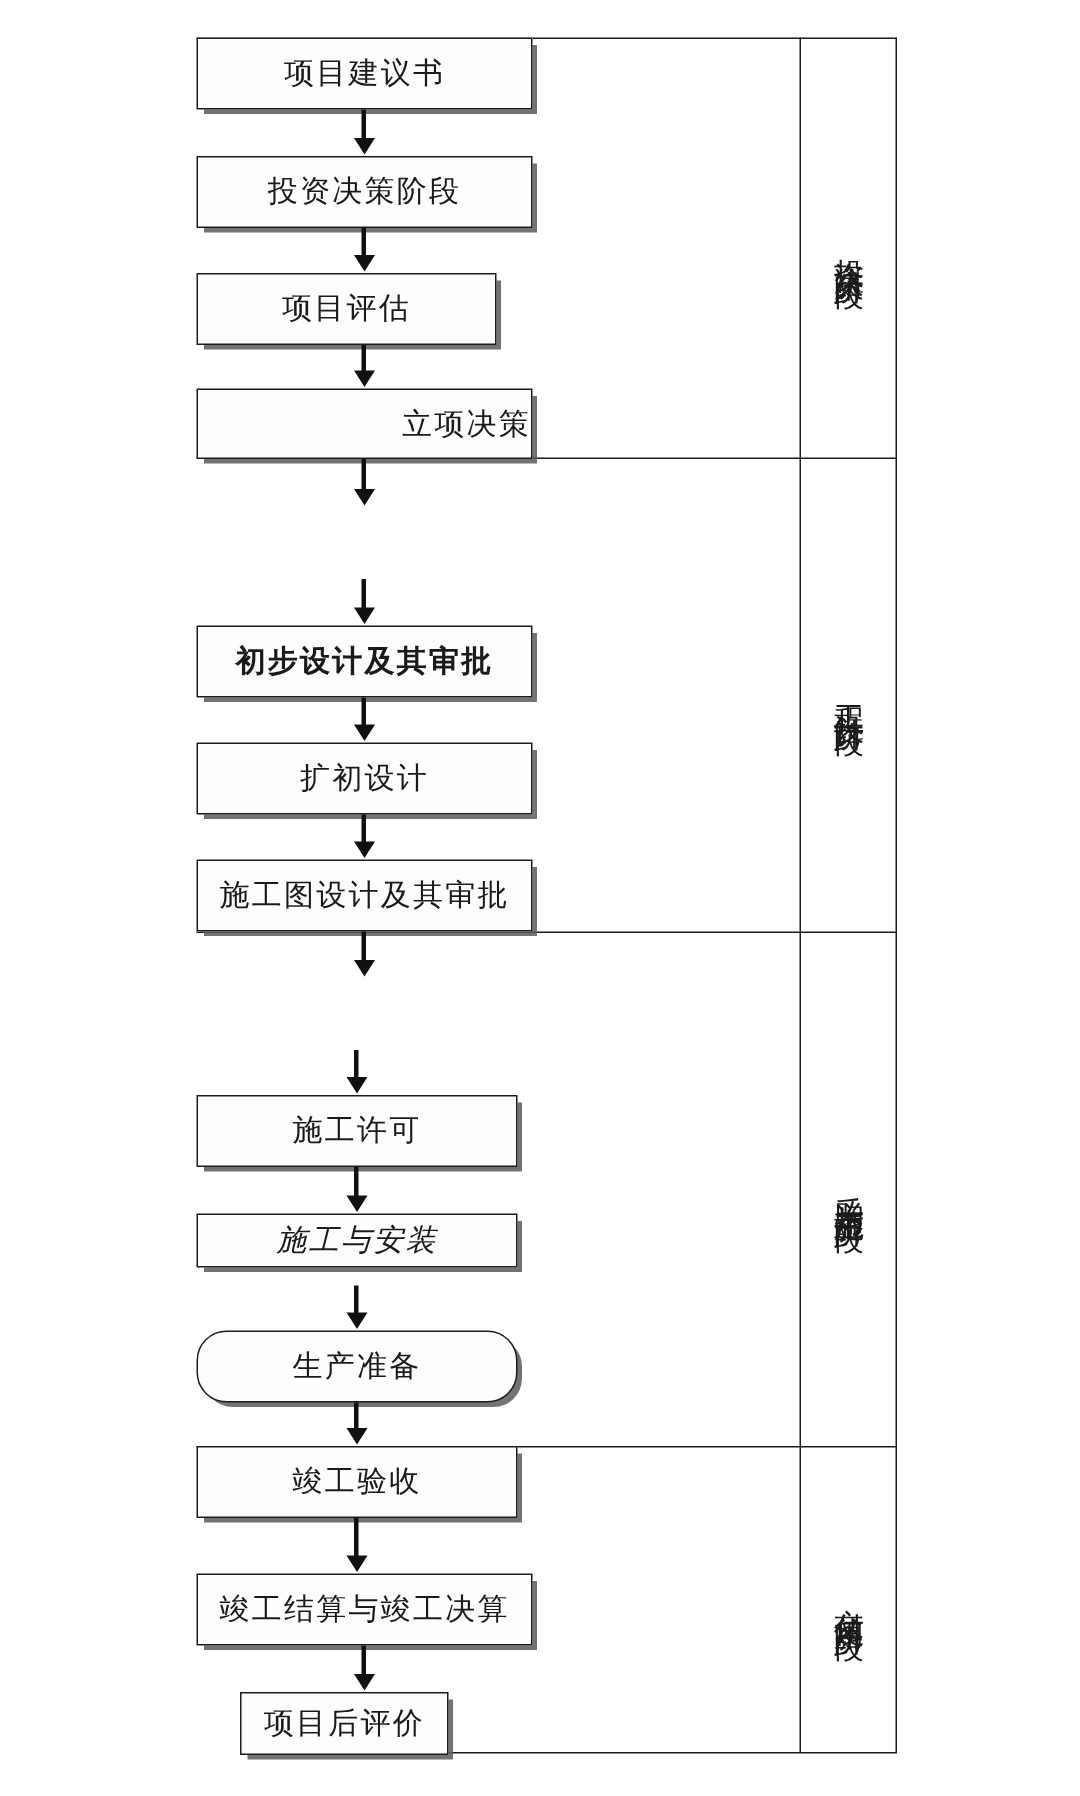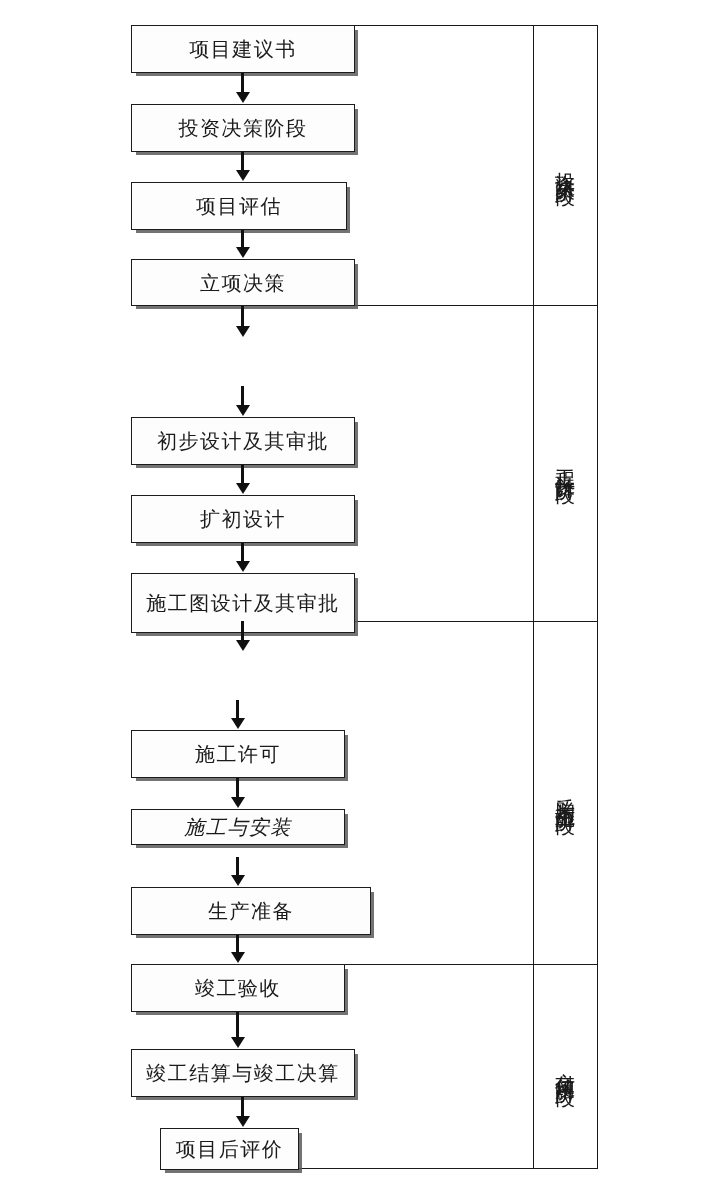--- a/index.html
+++ b/index.html
@@ -93,44 +93,44 @@
 
   <div class="vline" style="left:533px; top:25px; height:1143px;"></div>
   <div class="vline" style="left:597px; top:25px; height:1143px;"></div>
 
   <div class="pbox" style="left:131px; top:25px; width:224px; height:48px;">
     <span class="lbl">项目建议书</span>
   </div>
   <div class="pbox" style="left:131px; top:104px; width:224px; height:48px;">
     <span class="lbl">投资决策阶段</span>
   </div>
-  <div class="pbox" style="left:131px; top:182px; width:216px; height:48px;">
+  <div class="pbox" style="left:131px; top:182px; width:200px; height:48px;">
     <span class="lbl">项目评估</span>
   </div>
-  <div class="pbox" style="left:131px; top:259px; width:224px; height:47px;">
+  <div class="pbox" style="left:131px; top:259px; width:224px; height:47px;justify-content:flex-end;">
     <span class="lbl">立项决策</span>
   </div>
 
-  <div class="pbox" style="left:131px; top:417px; width:224px; height:48px;">
+  <div class="pbox" style="left:131px; top:417px; width:224px; height:48px;font-weight:bold;">
     <span class="lbl">初步设计及其审批</span>
   </div>
   <div class="pbox" style="left:131px; top:495px; width:224px; height:48px;">
     <span class="lbl">扩初设计</span>
   </div>
-  <div class="pbox" style="left:131px; top:573px; width:224px; height:60px;">
+  <div class="pbox" style="left:131px; top:573px; width:224px; height:48px;">
     <span class="lbl">施工图设计及其审批</span>
   </div>
 
   <div class="pbox" style="left:131px; top:730px; width:214px; height:48px;">
     <span class="lbl">施工许可</span>
   </div>
   <div class="pbox" style="left:131px; top:809px; width:214px; height:36px;font-style:italic;">
     <span class="lbl">施工与安装</span>
   </div>
-  <div class="pbox" style="left:131px; top:887px; width:240px; height:48px;">
+  <div class="pbox" style="left:131px; top:887px; width:214px; height:48px;border-radius:20px;">
     <span class="lbl">生产准备</span>
   </div>
 
   <div class="pbox" style="left:131px; top:964px; width:214px; height:48px;">
     <span class="lbl">竣工验收</span>
   </div>
   <div class="pbox" style="left:131px; top:1049px; width:224px; height:48px;text-align:center;">
     <span class="lbl">竣工结算与竣工决算</span>
   </div>
   <div class="pbox" style="left:160px; top:1128px; width:139px; height:42px;justify-content:center;">

